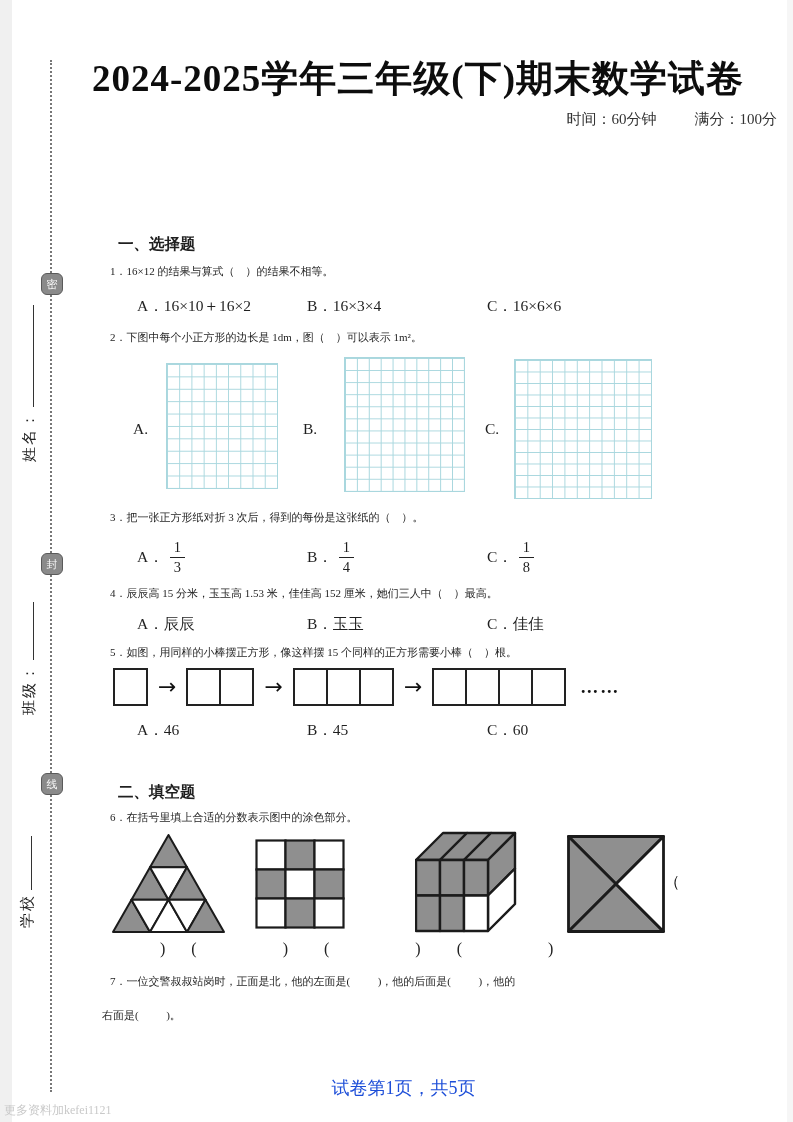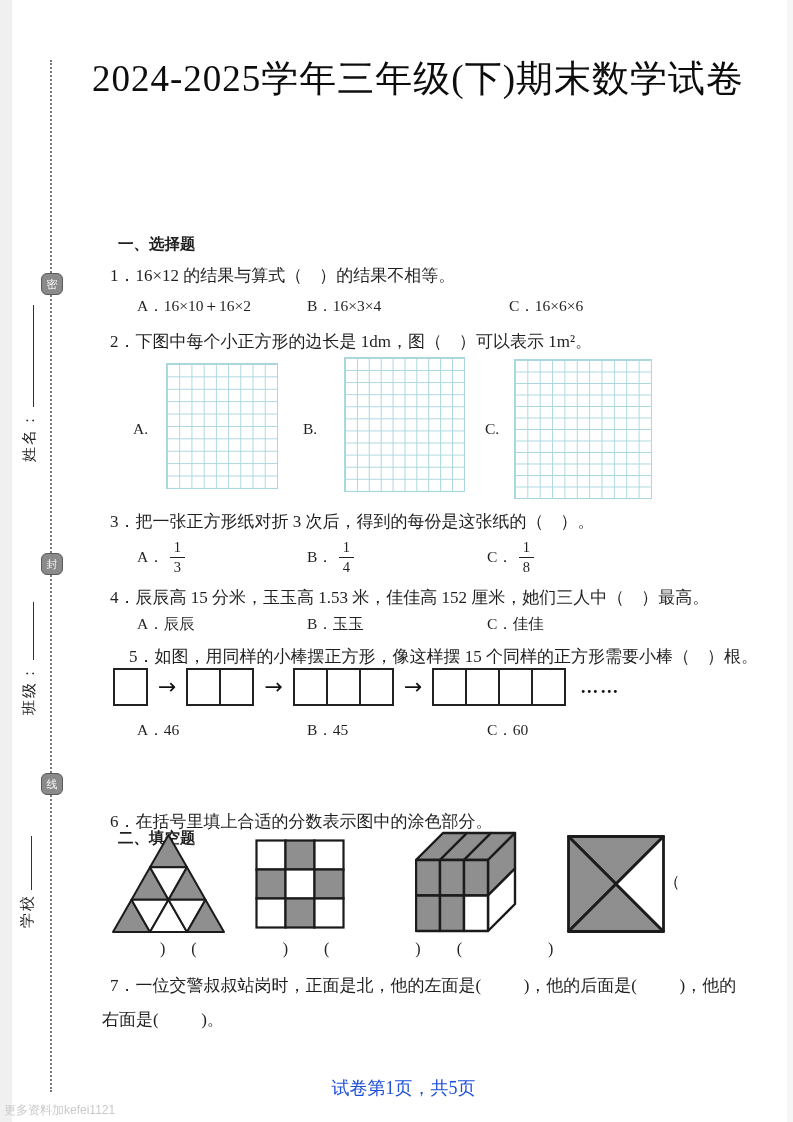--- a/index.html
+++ b/index.html
@@ -11,31 +11,31 @@
   
   .fold-line{position:absolute;left:50px;top:60px;height:1032px;width:0;border-left:2px dotted #777;}
   .stamp{position:absolute;left:41px;width:20px;height:20px;background:#8a8a8a;border:1.5px solid #5a5a5a;
          border-radius:6px;color:#f8f8f8;font-size:11px;line-height:20px;text-align:center;
          font-family:"Liberation Sans",sans-serif;}
   .side-group{position:absolute;transform:rotate(-90deg);transform-origin:0 0;white-space:nowrap;
               font-size:15px;color:#222;letter-spacing:2px;}
   .blankline{display:inline-block;border-bottom:1.5px solid #333;height:13px;margin-left:4px;}
   
   .title{position:absolute;left:60px;top:54px;width:716px;text-align:center;font-size:37px;
-         font-weight:normal;letter-spacing:1px;color:#0d0d0d;margin:0;}
+         font-weight:bold;letter-spacing:1px;color:#0d0d0d;margin:0;}
   .meta{position:absolute;left:60px;top:110px;width:717px;text-align:right;font-size:15px;color:#333;}
   .meta .gap{display:inline-block;width:38px;}
   
   table.score{position:absolute;left:75px;top:142px;width:694px;border-collapse:collapse;
               font-size:16px;color:#111;table-layout:fixed;}
   table.score td{border:2px solid #1a1a1a;height:26px;text-align:center;padding:0;}
   table.score td.lbl{width:86px;letter-spacing:3px;}
   
   .sec-head{font-weight:bold;font-size:15.5px;}
-  .qtext{font-size:17px;white-space:pre;}
+  .qtext{font-size:11px;white-space:pre;}
   .opt{font-size:15.5px;white-space:pre;}
   
   .grid{position:absolute;border:1px solid #a9d7de;
         background-image:linear-gradient(to right,#a9d7de 1px,transparent 1px),
                          linear-gradient(to bottom,#a9d7de 1px,transparent 1px);
         background-position:0 0;}
   .grid-a{left:166px;top:363px;width:110px;height:124px;}
   .grid-b{left:344px;top:357px;width:119px;height:133px;}
   .grid-c{left:514px;top:359px;width:136px;height:138px;}
   
@@ -47,21 +47,21 @@
   .q5fig{position:absolute;left:113px;top:668px;display:flex;align-items:center;}
   .q5groups{display:flex;align-items:center;}
   .sq-group{display:flex;}
   .sq{width:31px;height:34px;border:2px solid #222;margin-left:-2px;}
   .sq:first-child{margin-left:0;}
   .arrow{font-size:22px;color:#111;margin:0 10px;line-height:1;font-family:"DejaVu Sans",sans-serif;}
   .dots{font-size:18px;font-weight:bold;letter-spacing:2px;margin-left:14px;color:#111;}
   .parens{font-size:16px;white-space:pre;color:#222;}
   .footer{position:absolute;left:7px;top:1076px;width:100%;text-align:center;font-size:18px;color:#1d4ed8;}
   .watermark{position:absolute;left:4px;top:1102px;font-size:12px;color:#c9c9c9;
-             font-family:Liberation Sans, sans-serif;}
+             font-family:Liberation Serif, serif;}
 </style>
 </head>
 <body>
 
 <div class="page">
   <div class="edge-left"></div>
   <div class="edge-right"></div>
 
   <div class="fold-line"></div>
   <div class="stamp" style="top:273px;">密</div>
@@ -72,28 +72,31 @@
     <span>姓名：</span><span class="blankline" style="width:102px;"></span>
   </div>
   <div class="side-group" style="left:20px;top:715px;">
     <span>班级：</span><span class="blankline" style="width:58px;"></span>
   </div>
   <div class="side-group" style="left:18px;top:928px;">
     <span>学校</span><span class="blankline" style="width:54px;"></span>
   </div>
 
   <h1 class="title">2024-2025学年三年级(下)期末数学试卷</h1>
+  <div class="meta">
+    <span>时间：60分钟</span><span class="gap"></span><span>满分：100分</span>
+  </div>
 
 
   <div class="abs sec-head" style="left:118px;top:234px;">一、选择题</div>
 
   <div class="abs qtext" style="left:110px;top:264px;">1．16×12 的结果与算式（　）的结果不相等。</div>
   <div class="abs opt" style="left:137px;top:296px;">A．16×10＋16×2</div>
   <div class="abs opt" style="left:307px;top:296px;">B．16×3×4</div>
-  <div class="abs opt" style="left:487px;top:296px;margin-left:22px;">C．16×6×6</div>
+  <div class="abs opt" style="left:487px;top:296px;">C．16×6×6</div>
 
   <div class="abs qtext" style="left:110px;top:330px;">2．下图中每个小正方形的边长是 1dm，图（　）可以表示 1m²。</div>
   <div class="abs opt" style="left:133px;top:420px;">A.</div>
   <div class="grid grid-a" style="background-size: 12.2222px 12.4px;"></div>
   <div class="abs opt" style="left:303px;top:420px;">B.</div>
   <div class="grid grid-b" style="background-size: 11.9px 12.0909px;"></div>
   <div class="abs opt" style="left:485px;top:420px;">C.</div>
   <div class="grid grid-c" style="background-size: 12.3636px 11.5px;"></div>
 
   <div class="abs qtext" style="left:110px;top:510px;text-align:center;">3．把一张正方形纸对折 3 次后，得到的每份是这张纸的（　）。</div>
@@ -117,21 +120,21 @@
         <span class="num">1</span>
         <span class="den">8</span>
       </span>
   </div>
 
   <div class="abs qtext" style="left:110px;top:586px;">4．辰辰高 15 分米，玉玉高 1.53 米，佳佳高 152 厘米，她们三人中（　）最高。</div>
   <div class="abs opt" style="left:137px;top:614px;">A．辰辰</div>
   <div class="abs opt" style="left:307px;top:614px;">B．玉玉</div>
   <div class="abs opt" style="left:487px;top:614px;">C．佳佳</div>
 
-  <div class="abs qtext" style="left:110px;top:645px;margin-left:19px;">5．如图，用同样的小棒摆正方形，像这样摆 15 个同样的正方形需要小棒（　）根。</div>
+  <div class="abs qtext" style="left:110px;top:645px;">5．如图，用同样的小棒摆正方形，像这样摆 15 个同样的正方形需要小棒（　）根。</div>
   <div class="q5fig">
     <span class="q5groups">
         <span class="sq-group">
           <span class="sq"></span>
         </span>
         <span class="arrow">→</span>
         <span class="sq-group">
           <span class="sq"></span>
           <span class="sq"></span>
         </span>
@@ -148,21 +151,21 @@
           <span class="sq"></span>
           <span class="sq"></span>
         </span>
       </span>
     <span class="dots">……</span>
   </div>
   <div class="abs opt" style="left:137px;top:720px;text-align:right;">A．46</div>
   <div class="abs opt" style="left:307px;top:720px;">B．45</div>
   <div class="abs opt" style="left:487px;top:720px;">C．60</div>
 
-  <div class="abs sec-head" style="left:118px;top:782px;margin-top:46px;">二、填空题</div>
+  <div class="abs sec-head" style="left:118px;top:782px;">二、填空题</div>
   <div class="abs qtext" style="left:110px;top:810px;">6．在括号里填上合适的分数表示图中的涂色部分。</div>
 
   <svg class="abs" style="left:112px;top:834px;" width="114" height="100" viewBox="0 0 114 100">
     <g stroke="#1b1b1b" stroke-width="2" stroke-linejoin="round">
       <polygon points="56.5,1 38,33.3 75,33.3" fill="#8f8f8f"></polygon>
       <polygon points="38,33.3 19.5,65.7 56.5,65.7" fill="#8f8f8f"></polygon>
       <polygon points="38,33.3 75,33.3 56.5,65.7" fill="#ffffff"></polygon>
       <polygon points="75,33.3 56.5,65.7 93.5,65.7" fill="#8f8f8f"></polygon>
       <polygon points="19.5,65.7 1,98 38,98" fill="#8f8f8f"></polygon>
       <polygon points="19.5,65.7 56.5,65.7 38,98" fill="#ffffff"></polygon>

